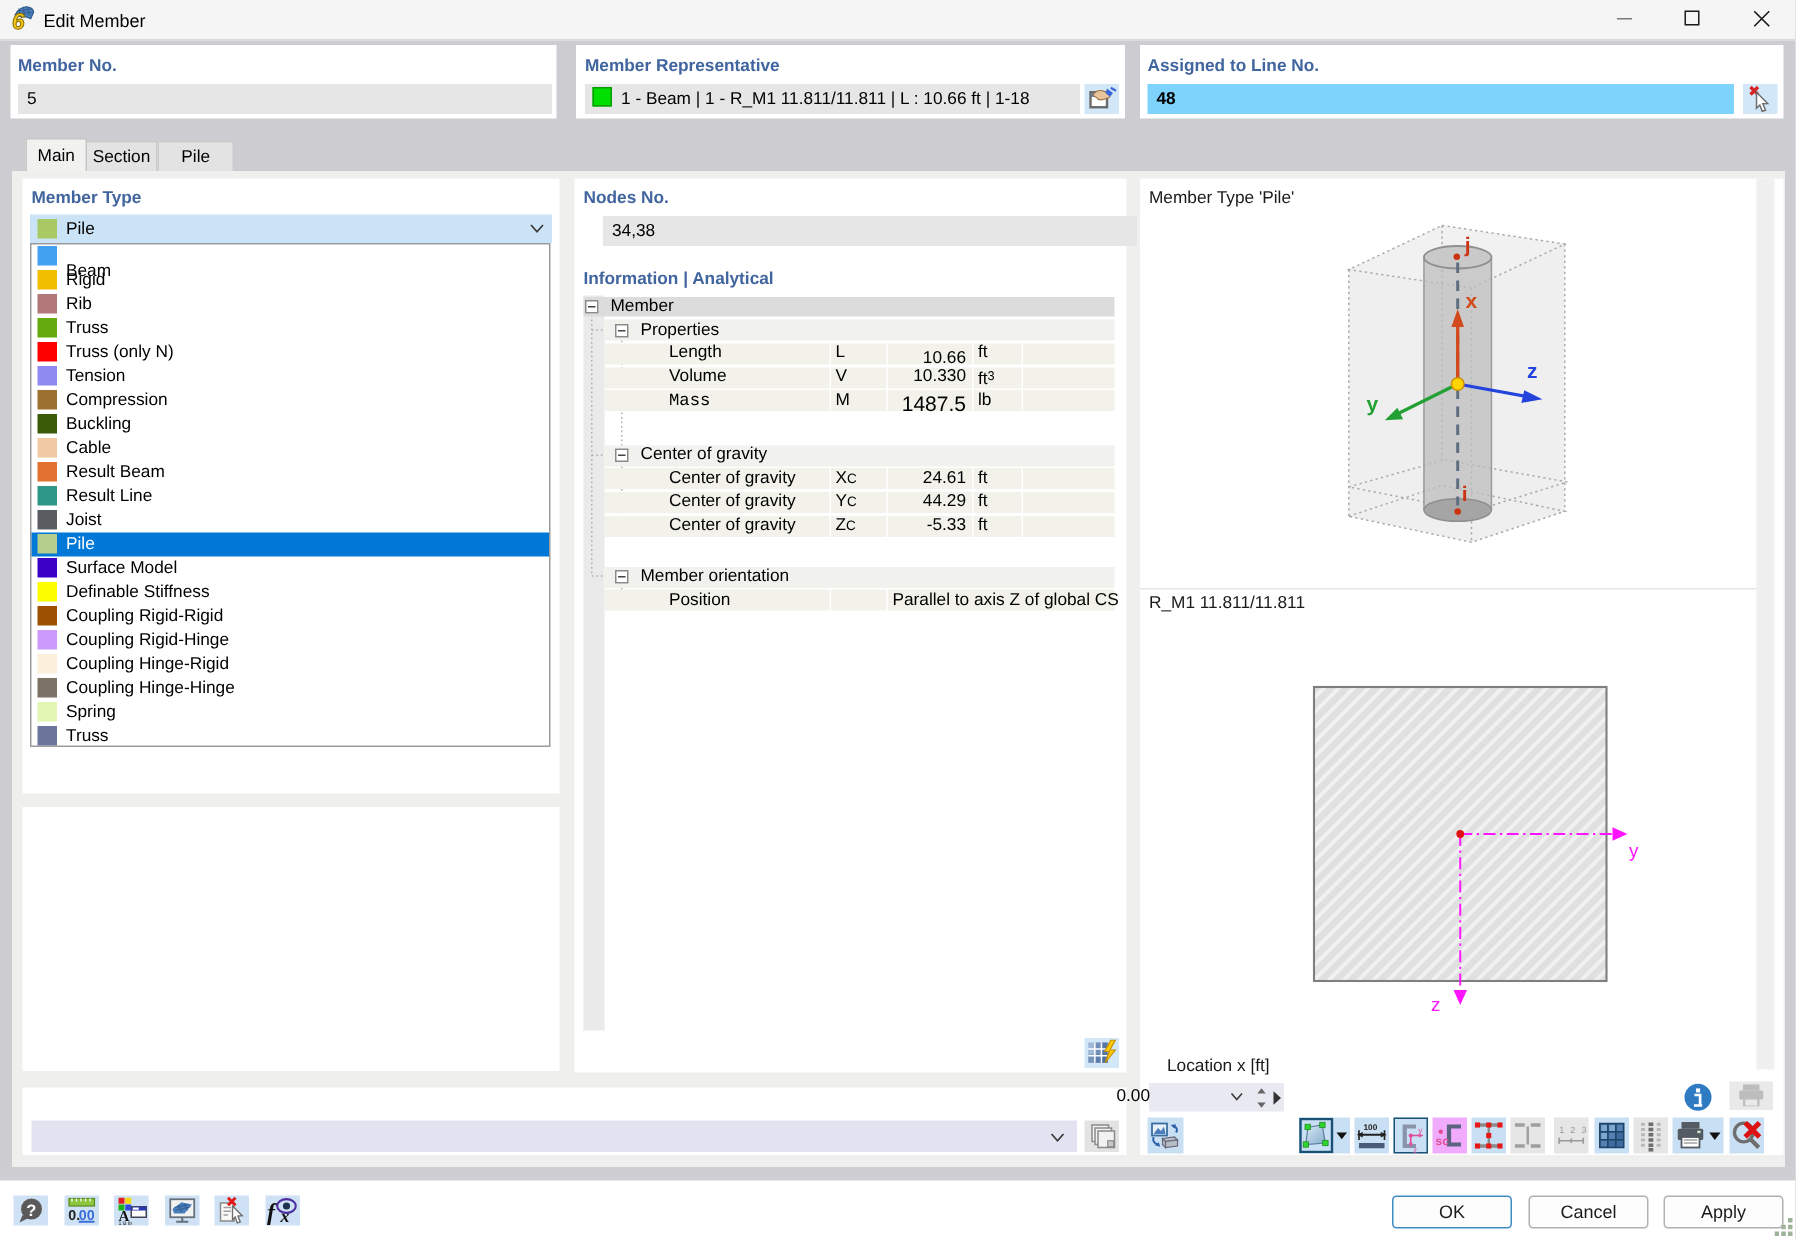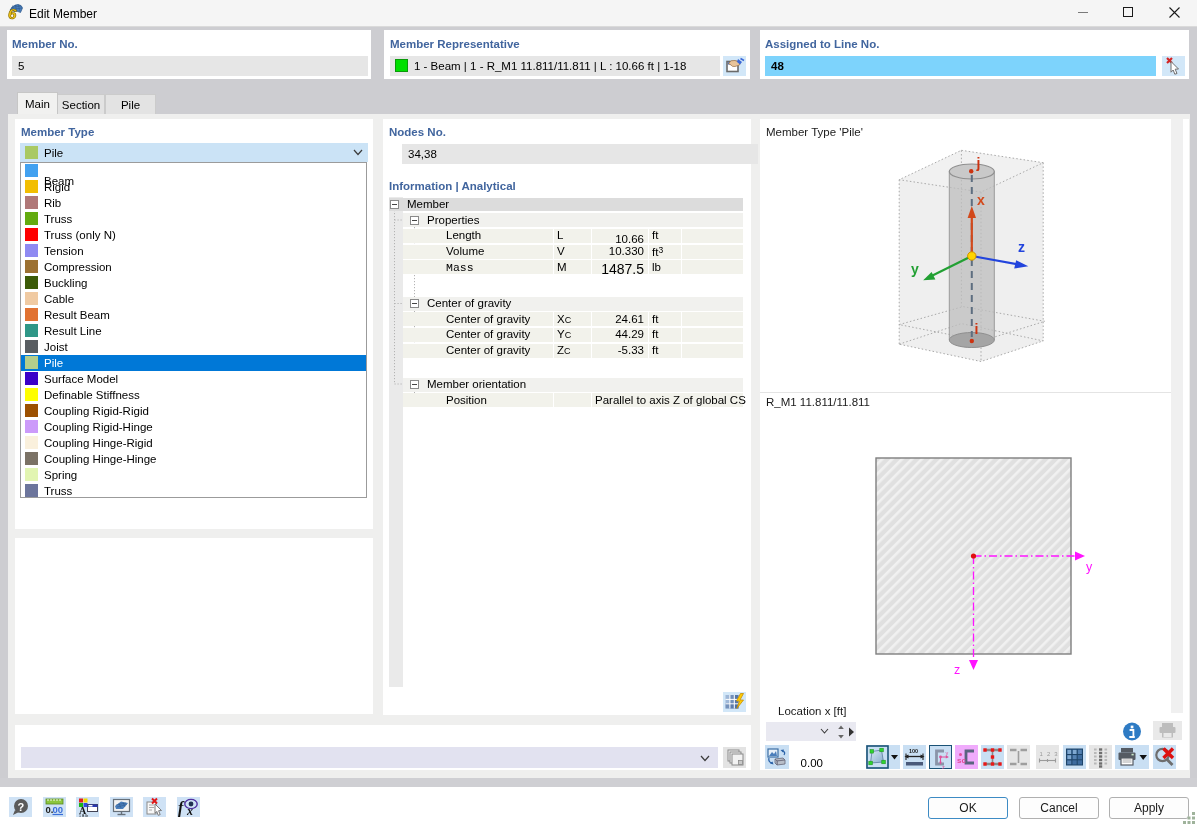--- a/index.html
+++ b/index.html
@@ -293,21 +293,21 @@
 </g>
 <polygon points="235,116 225,111.5 225,120.5" fill="#FF14FF"></polygon>
 <polygon points="123.5,230 119,220 128,220" fill="#FF14FF"></polygon>
 <circle cx="123.5" cy="116" r="2.6" fill="#E01010"></circle>
 <text x="236" y="131" font-size="12.5" fill="#FF14FF" font-family="Liberation Sans">y</text>
 <text x="104" y="234" font-size="12.5" fill="#FF14FF" font-family="Liberation Sans">z</text>
 </svg></div>
 <div class="abs" style="left:766px;top:705px;font-size:11.5px;color:#1A1A1A;padding-left:12px;">Location x [ft]</div>
 
 <div class="abs" style="left:766px;top:722px;width:90px;height:19px;background:#E9E9F1;"></div>
-<div class="abs" style="left:776px;top:722px;width:47px;height:19px;line-height:19px;font-size:11.5px;text-align:right;color:#000;margin-top:32px;">0.00</div>
+<div class="abs" style="left:732px;top:722px;width:47px;height:19px;line-height:19px;font-size:11.5px;text-align:center;color:#000;">0.00</div>
 <svg class="abs" style="left:820px;top:728px;" width="9" height="7" viewBox="0 0 9 7">
     <path d="M1 1 L4.5 5 L8 1" stroke="#3C3C3C" stroke-width="1.1" fill="none"></path>
   </svg>
 <svg class="abs" style="left:837px;top:725px;" width="8" height="14" viewBox="0 0 8 14">
     <path d="M4 0.5 L6.8 4 L1.2 4 Z" fill="#666"></path>
     <path d="M4 13.5 L6.8 10 L1.2 10 Z" fill="#666"></path>
   </svg>
 <svg class="abs" style="left:848px;top:727px;" width="7" height="10" viewBox="0 0 7 10">
     <path d="M1 0.5 L6 5 L1 9.5 Z" fill="#333"></path>
   </svg>

